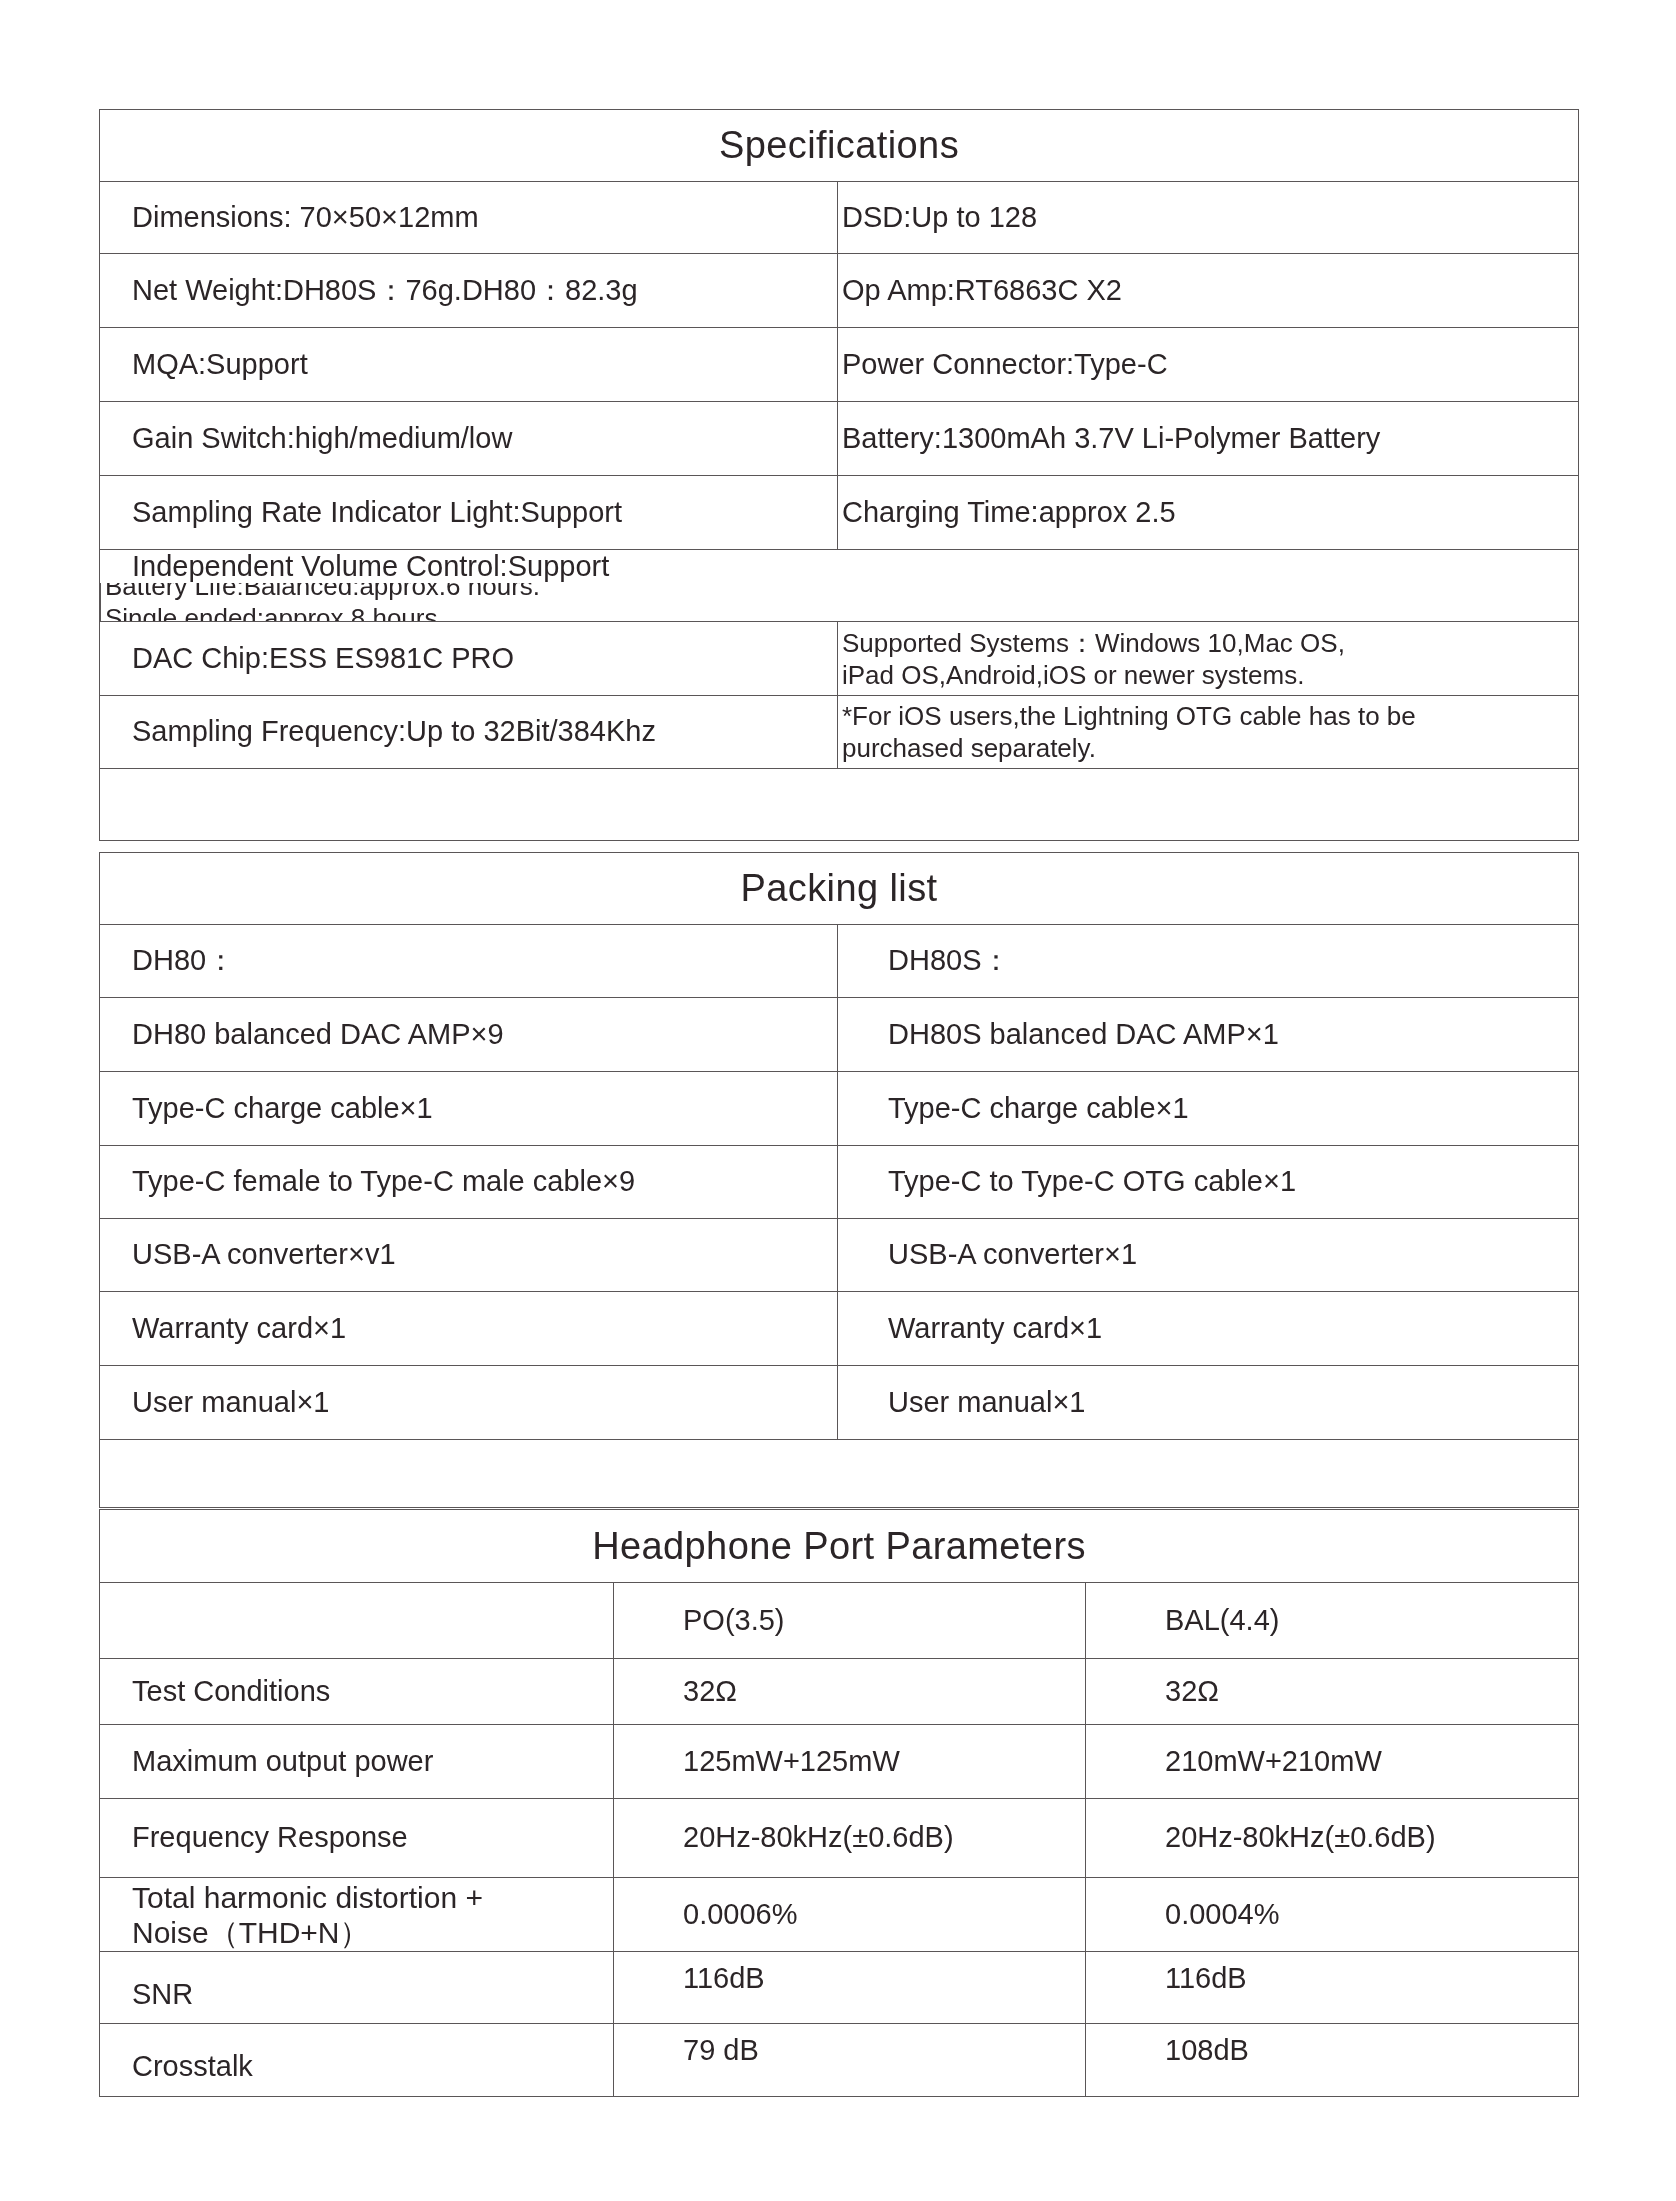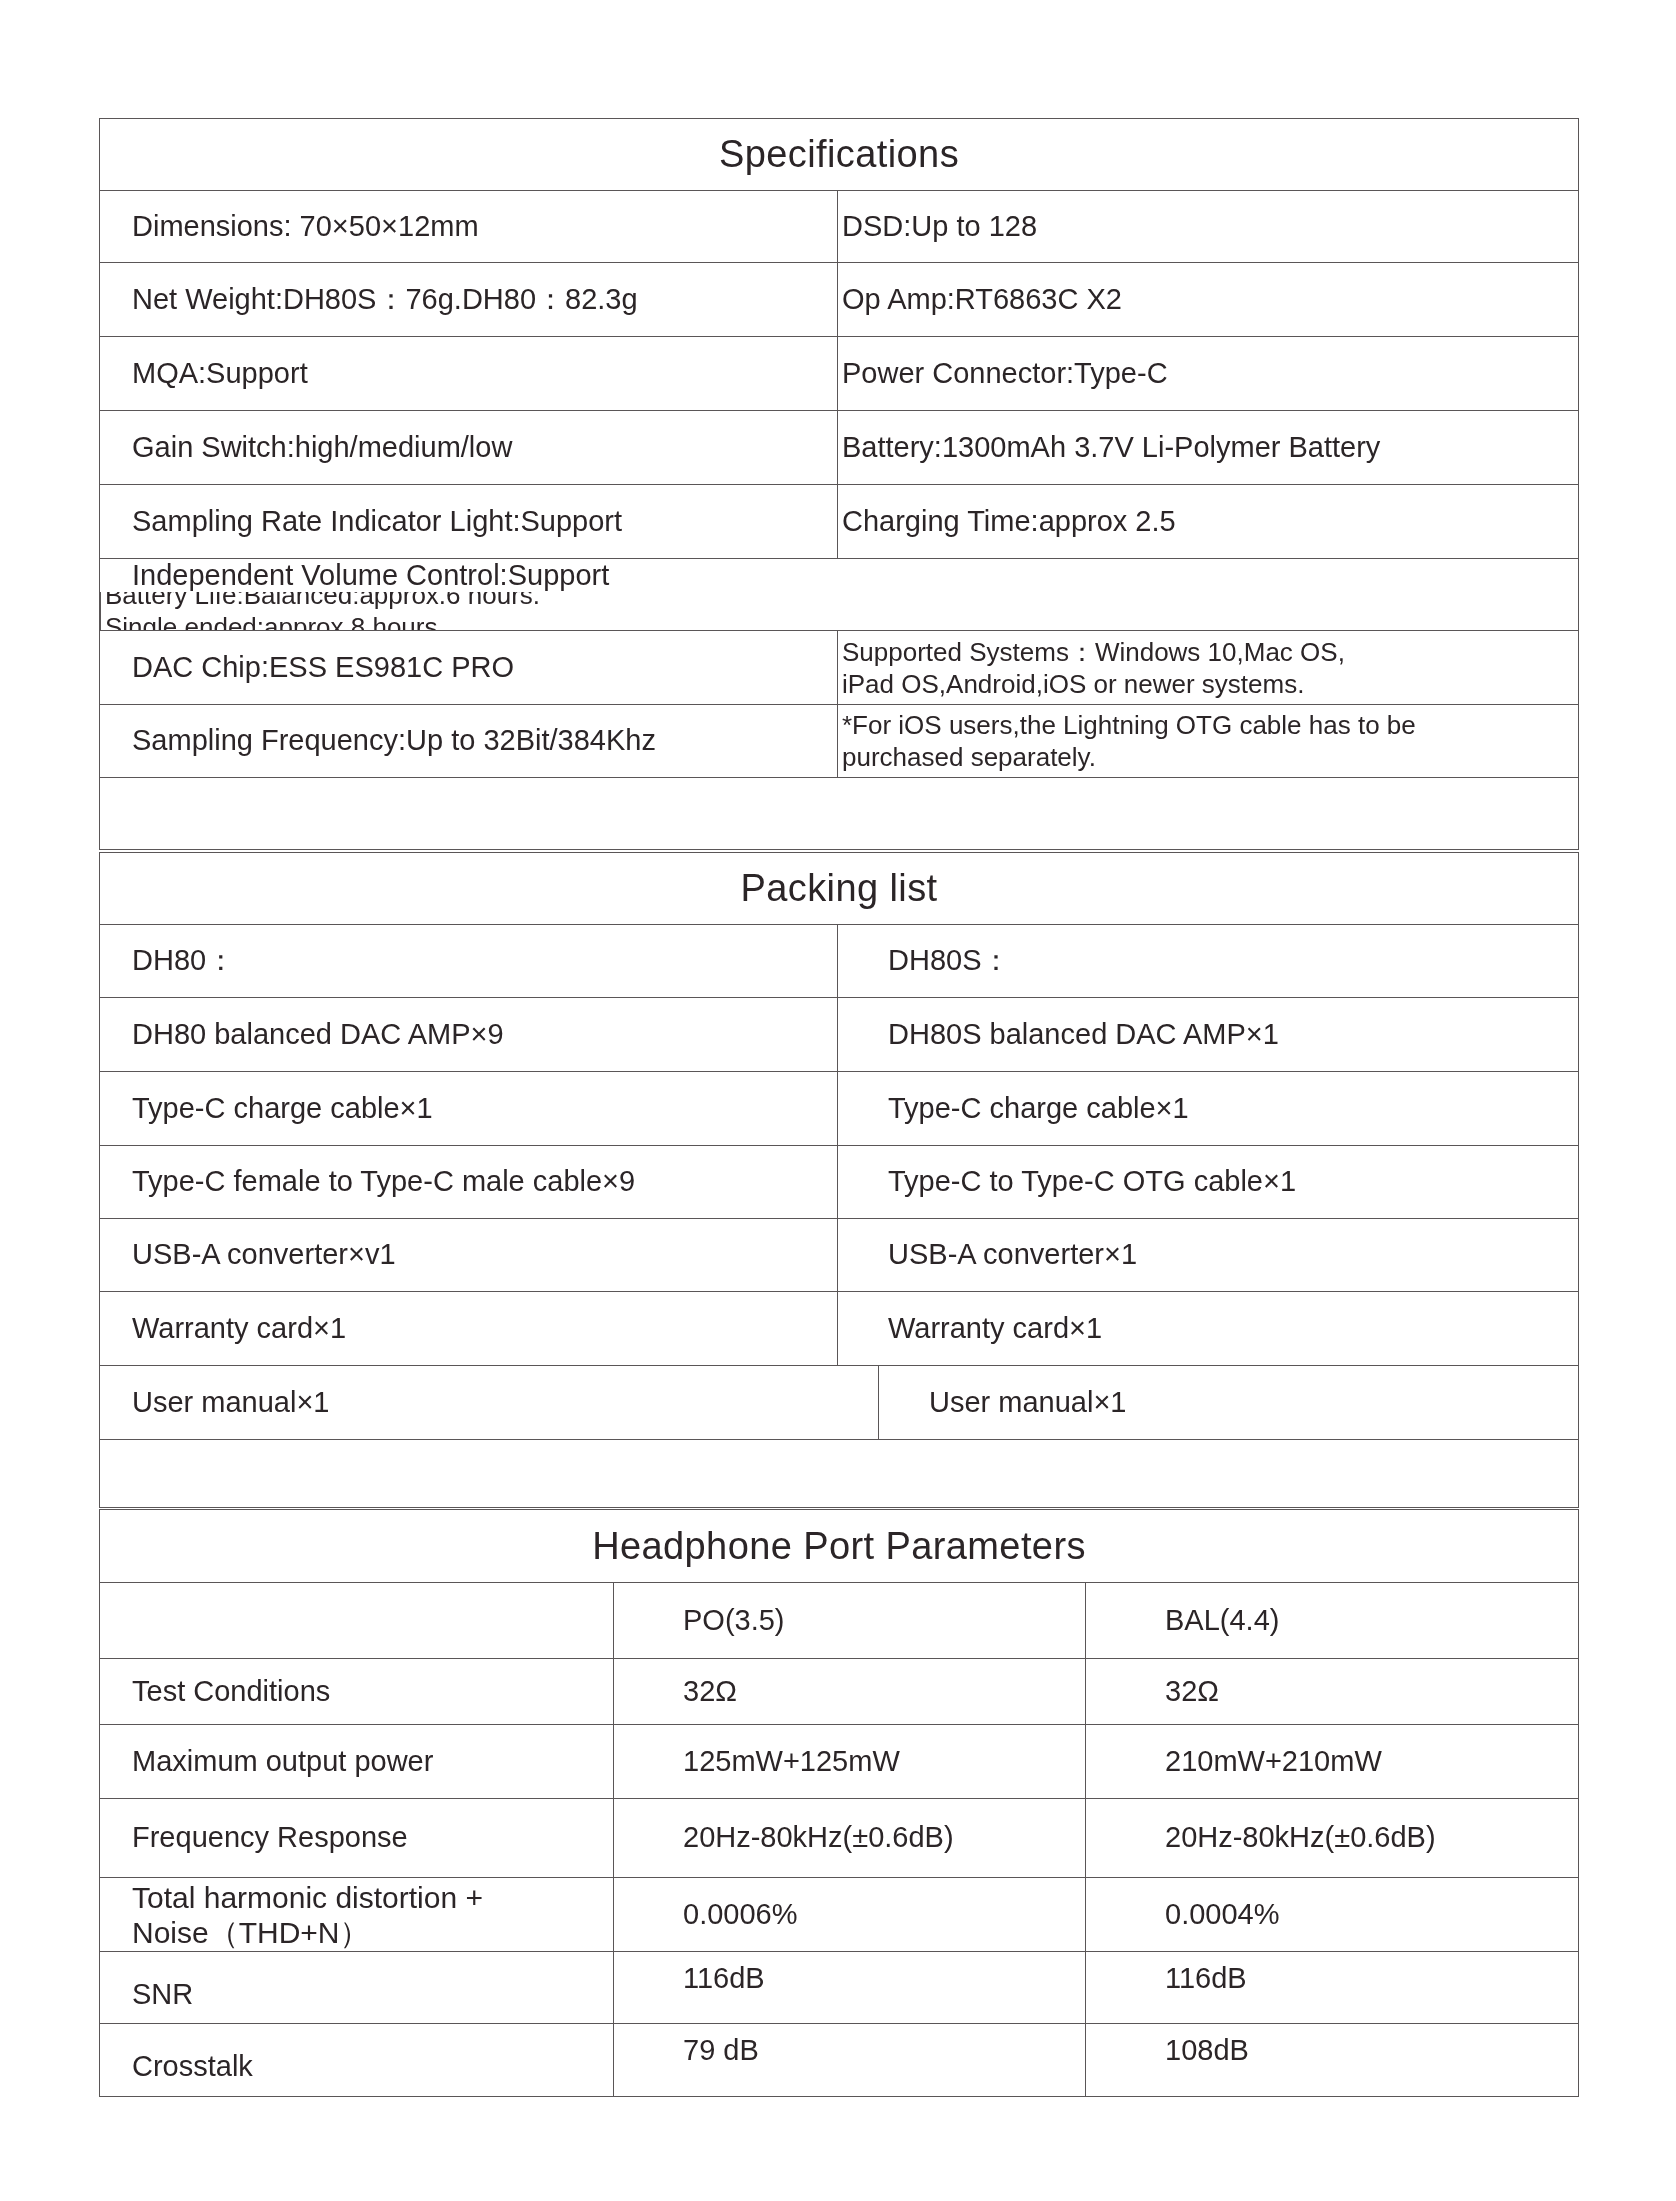--- a/index.html
+++ b/index.html
@@ -54,21 +54,21 @@
   .h-c3{flex:1;padding-left:79px;}
   .v-hi > span{transform:translateY(-8.7px);display:inline-block;}
   .l-lo > span{transform:translateY(7px);display:inline-block;}
   .empty-row{border-top:1.7px solid var(--line);}
 </style>
 </head>
 <body>
 
 <div class="page">
 
-  <div class="tbl" style="top:118px;">
+  <div class="tbl" style="top:109px;">
     <div class="row title-row" style="height:71px;">Specifications</div>
 
     <div class="row" style="height:72px;">
       <div class="cell w-c1">Dimensions: 70×50×12mm</div>
       <div class="cell w-c2">DSD:Up to 128</div>
     </div>
     <div class="row" style="height:74px;">
       <div class="cell w-c1">Net Weight:DH80S：76g.DH80：82.3g</div>
       <div class="cell w-c2">Op Amp:RT6863C X2</div>
     </div>
@@ -122,21 +122,21 @@
       <div class="cell p-c2">Type-C to Type-C OTG cable×1</div>
     </div>
     <div class="row" style="height:73px;">
       <div class="cell w-c1">USB-A converter×v1</div>
       <div class="cell p-c2">USB-A converter×1</div>
     </div>
     <div class="row" style="height:74px;">
       <div class="cell w-c1">Warranty card×1</div>
       <div class="cell p-c2">Warranty card×1</div>
     </div>
-    <div class="row" style="height:74px;gap:41px;">
+    <div class="row" style="height:74px;">
       <div class="cell w-c1">User manual×1</div>
       <div class="cell p-c2">User manual×1</div>
     </div>
     <div class="row empty-row" style="height:68px;"></div>
   </div>
 
   <div class="tbl" style="top:1509px;">
     <div class="row title-row" style="height:72px;">Headphone Port Parameters</div>
 
     <div class="row" style="height:76px;">

